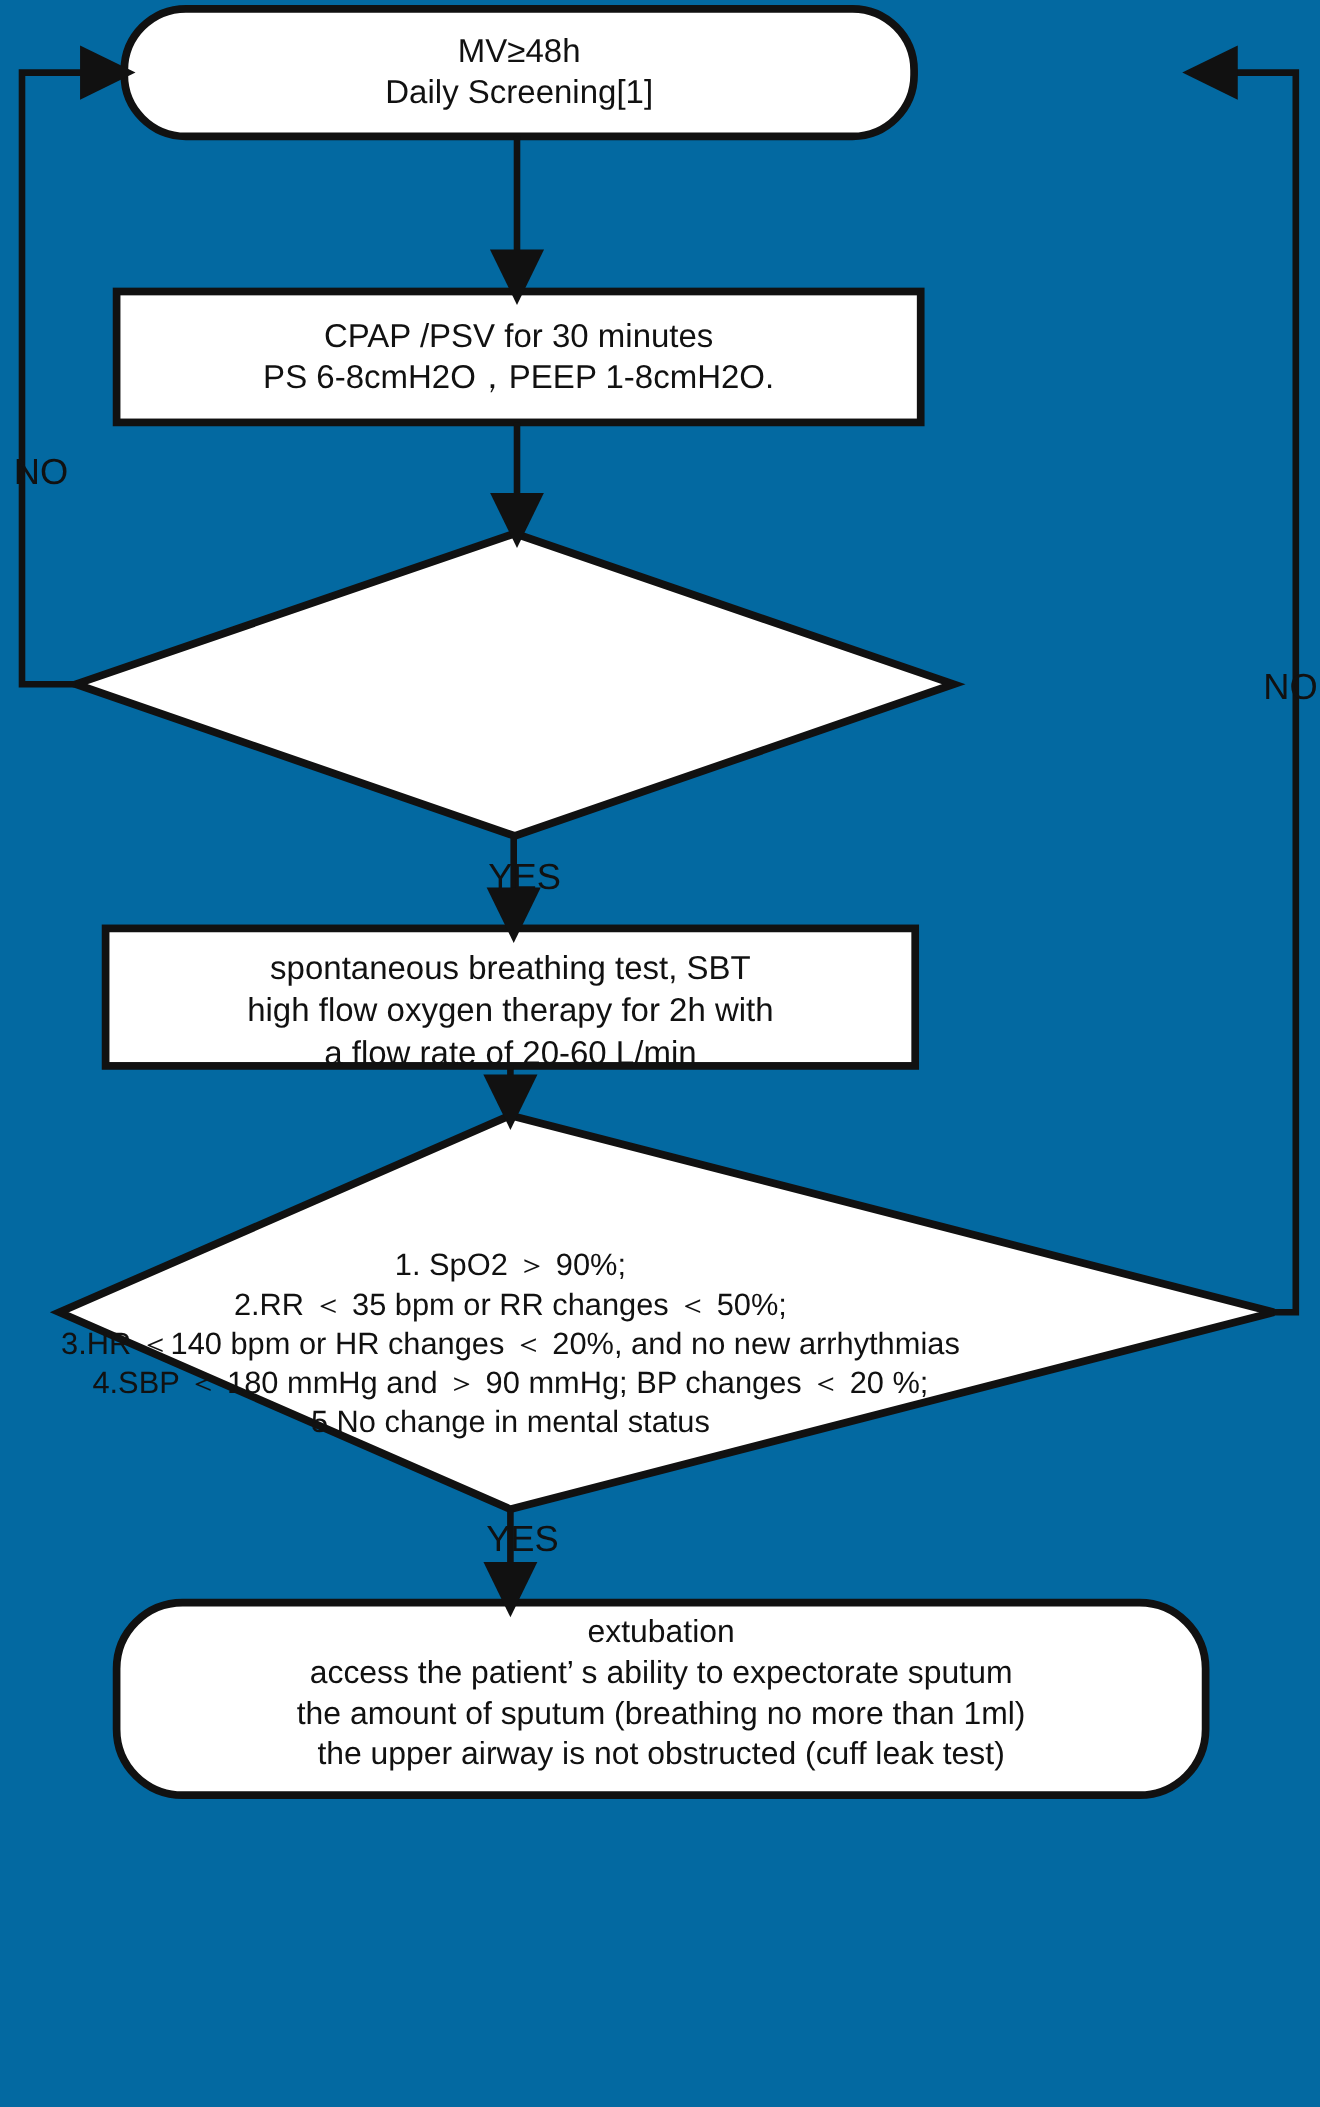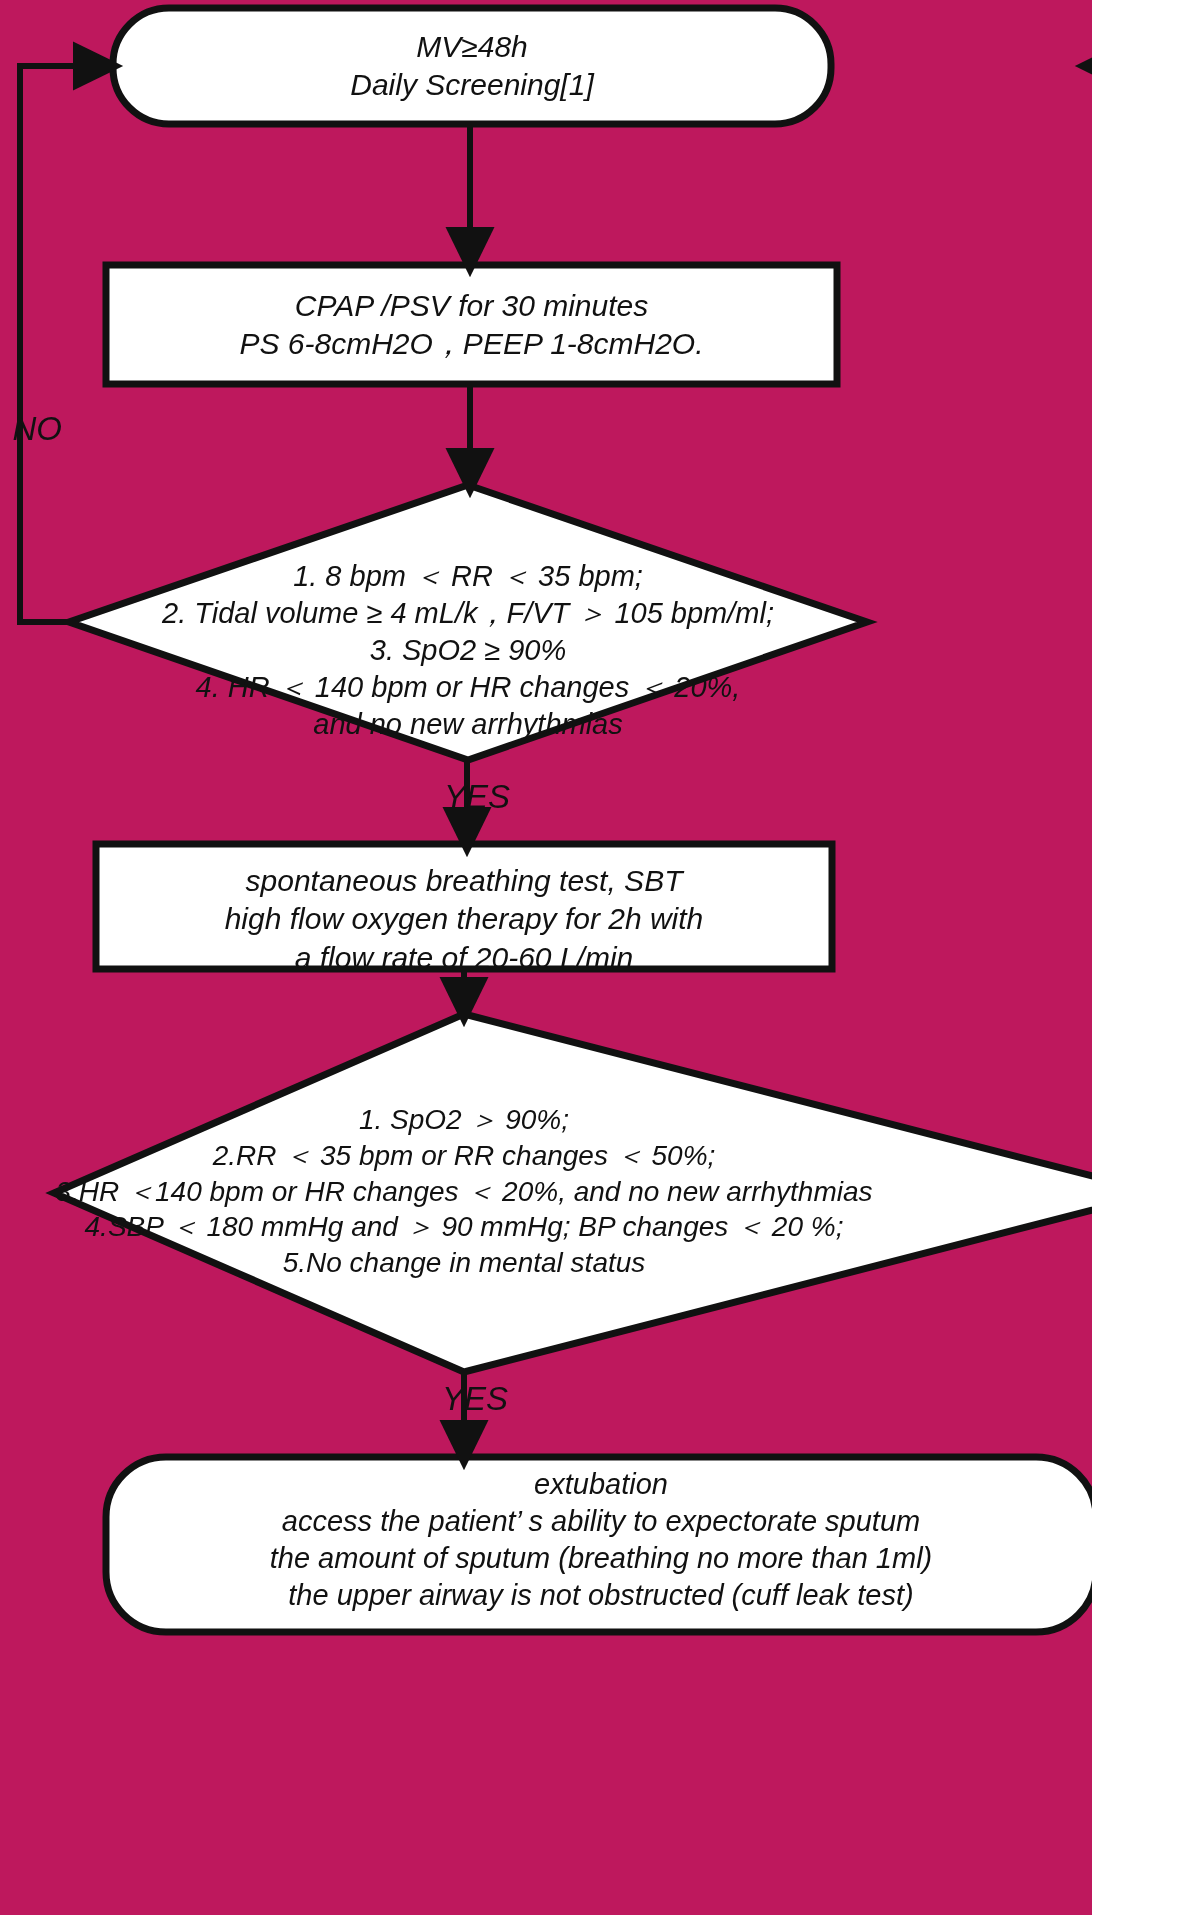--- a/index.html
+++ b/index.html
@@ -7,25 +7,24 @@
     margin: 0;
     padding: 0;
     background: #ffffff;
   }
   body {
     font-family: "Liberation Sans", sans-serif;
     color: #1a1a1a;
   }
   #flowchart {
     position: relative;
-    width: 1092px;
+    width: 1200px;
     height: 1915px;
-    background: #be185d;
+    background: #0369a1;
     overflow: hidden;
-    font-style: italic;
   }
   #flow-svg {
     position: absolute;
     left: 0;
     top: 0;
     width: 1200px;
     height: 1915px;
   }
   .node-text {
     position: absolute;
@@ -101,31 +100,26 @@
 
     <line x1="464" y1="1372" x2="464" y2="1445" stroke="#111111" stroke-width="6" marker-end="url(#arrowhead)"></line>
   </svg>
 
   <div class="node-text terminal-text" style="left:113px; top:28px; width:718px;">MV≥48h
 Daily Screening[1]</div>
 
   <div class="node-text process-text" style="left:106px; top:287px; width:731px;">CPAP /PSV for 30 minutes
 PS 6-8cmH2O，PEEP 1-8cmH2O.</div>
 
-  <div class="node-text decision-text" style="left:69px; top:558px; width:798px;">1. 8 bpm ＜ RR ＜ 35 bpm;
-2. Tidal volume ≥ 4 mL/k，F/VT ＞ 105 bpm/ml;
-3. SpO2 ≥ 90%
-4. HR ＜ 140 bpm or HR changes ＜ 20%,
-and no new arrhythmias</div>
 
   <div class="node-text process-text" style="left:96px; top:862px; width:736px;">spontaneous breathing test, SBT
 high flow oxygen therapy for 2h with
 a flow rate of 20-60 L/min</div>
 
-  <div class="node-text decision-text-2" style="left:24px; top:1102px; width:880px;">1. SpO2 ＞ 90%;
+  <div class="node-text decision-text-2" style="left:24px; top:1132px; width:880px;">1. SpO2 ＞ 90%;
 2.RR ＜ 35 bpm or RR changes ＜ 50%;
 3.HR ＜140 bpm or HR changes ＜ 20%, and no new arrhythmias
 4.SBP ＜ 180 mmHg and ＞ 90 mmHg; BP changes ＜ 20 %;
 5.No change in mental status</div>
 
   <div class="node-text extubation-text" style="left:106px; top:1466px; width:990px;">extubation
 access the patient’ s ability to expectorate sputum
 the amount of sputum (breathing no more than 1ml)
 the upper airway is not obstructed (cuff leak test)</div>
 

